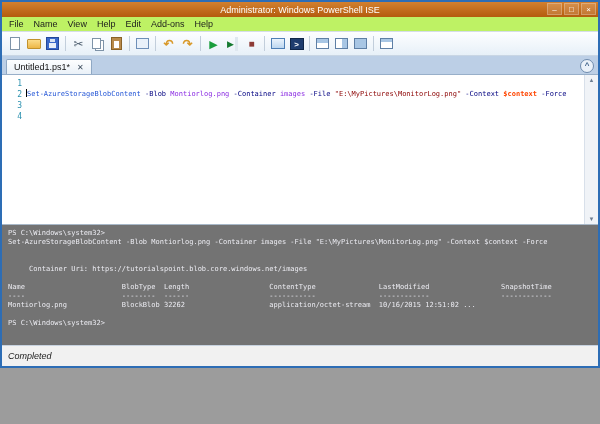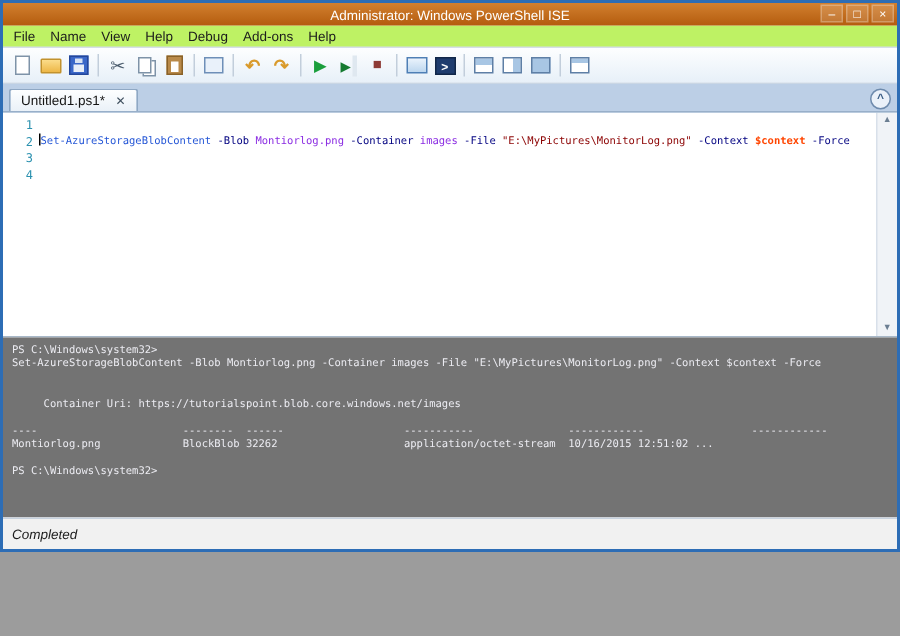--- a/index.html
+++ b/index.html
@@ -90,21 +90,21 @@
       <span class="win-btn">□</span>
       <span class="win-btn">×</span>
     </span>
   </div>
 
   <div class="menubar">
       <span class="menu-item">File</span>
       <span class="menu-item">Name</span>
       <span class="menu-item">View</span>
       <span class="menu-item">Help</span>
-      <span class="menu-item">Debug</span>
+      <span class="menu-item">Edit</span>
       <span class="menu-item">Add-ons</span>
       <span class="menu-item">Help</span>
     </div>
 
   <div class="toolbar">
       <span class="tbtn">
         <i class="ticon i-new-script"></i>
       </span>
       <span class="tbtn">
         <i class="ticon i-open-script"></i>
@@ -189,20 +189,21 @@
   </div>
 
   <div class="console">
     <div>
         <div class="console-line">PS C:\Windows\system32&gt;</div>
         <div class="console-line">Set-AzureStorageBlobContent -Blob Montiorlog.png -Container images -File "E:\MyPictures\MonitorLog.png" -Context $context -Force</div>
         <div class="console-line"> </div>
         <div class="console-line"> </div>
         <div class="console-line">     Container Uri: https://tutorialspoint.blob.core.windows.net/images</div>
         <div class="console-line"> </div>
+        <div class="console-line">Name                       BlobType  Length                   ContentType               LastModified                 SnapshotTime</div>
         <div class="console-line">----                       --------  ------                   -----------               ------------                 ------------</div>
         <div class="console-line">Montiorlog.png             BlockBlob 32262                    application/octet-stream  10/16/2015 12:51:02 ...</div>
         <div class="console-line"> </div>
         <div class="console-line">PS C:\Windows\system32&gt;</div>
       </div>
   </div>
 
   <div class="statusbar">
     <span>Completed</span>
   </div>

